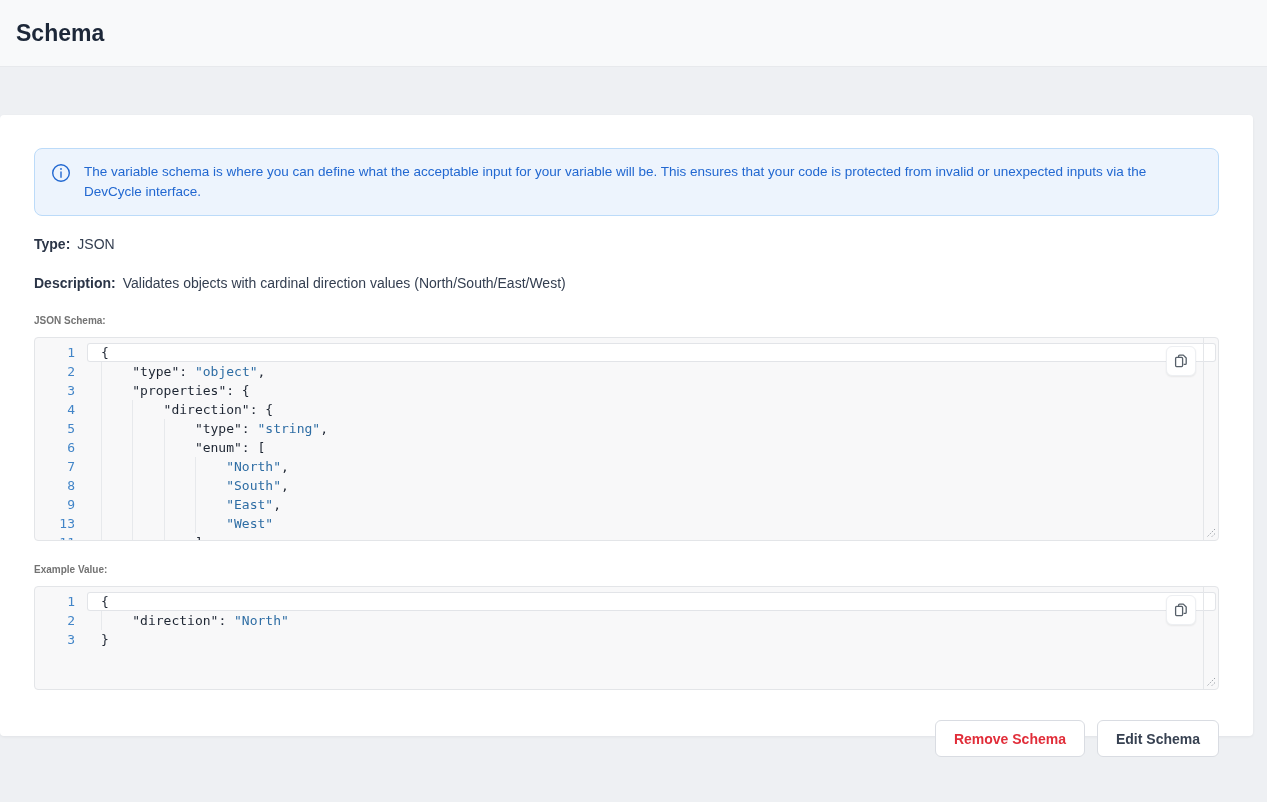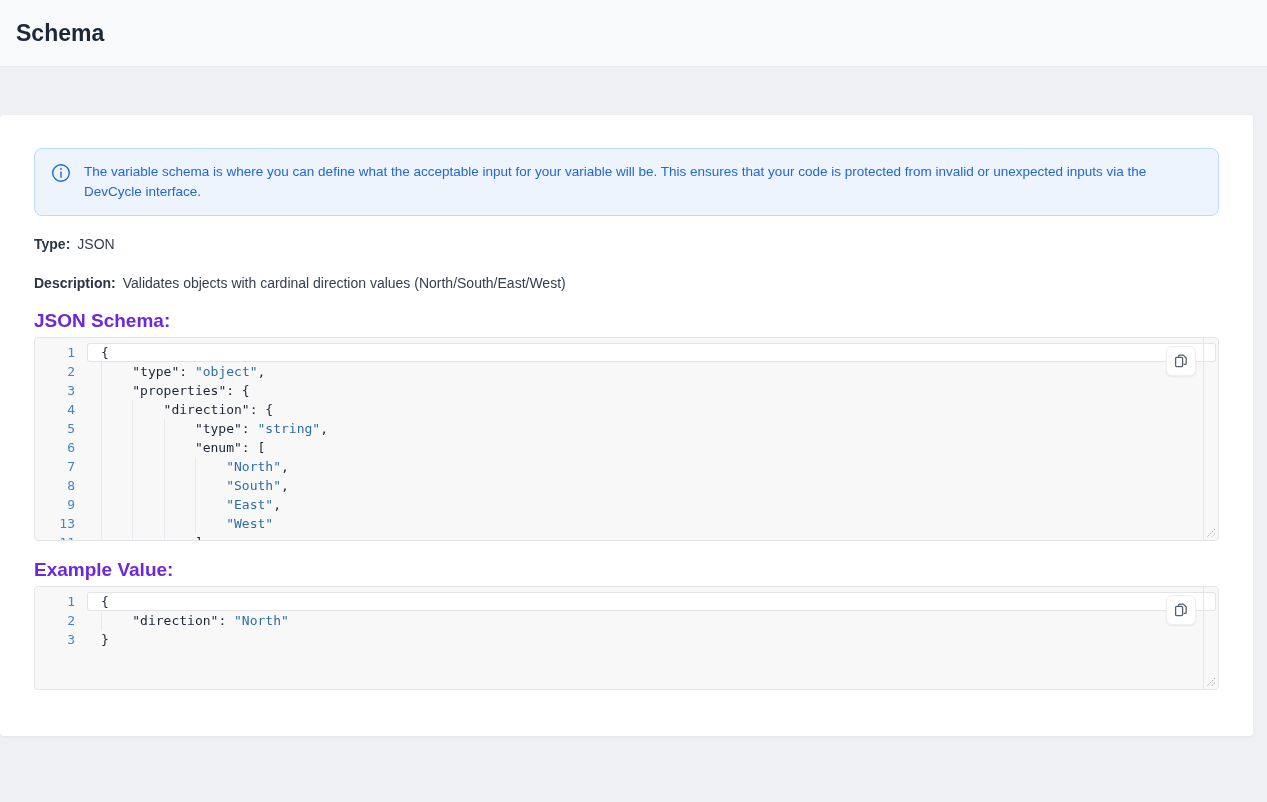--- a/index.html
+++ b/index.html
@@ -41,21 +41,21 @@
     font-size: 13.5px; line-height: 20px;
     margin-bottom: 20px;
   }
   .alert p { margin: 0; }
   .info-icon { flex: none; margin-top: 1px; display: inline-flex; }
   .field-row { font-size: 14px; line-height: 17px; }
   .row-type { margin-bottom: 22px; }
   .row-desc { margin-bottom: 20px; }
   .field-label { font-weight: 700; color: #2b3547; }
   .field-value { margin-left: 7px; color: #333e50; }
-  .section-label { font-weight: 700; color: #6d28d9; font-size: 19px; line-height: 17px; margin-bottom: 8px; }
+  .section-label { font-weight: 700; color: #737373; font-size: 10px; line-height: 17px; margin-bottom: 8px; }
   .editor {
     position: relative;
     background: #f8f8f9;
     border: 1px solid #e3e5e8;
     border-radius: 4px;
     overflow: hidden;
     font-family: "DejaVu Sans Mono", monospace;
     font-size: 13px;
     cursor: text;
   }
@@ -232,14 +232,18 @@
       </svg>
     </button>
     <div class="scroll-divider"></div>
     <div class="resize-handle">
       <svg width="10" height="10" viewBox="0 0 10 10" stroke="#9aa0a6" stroke-width="1">
         <path d="M9 1 L1 9 M9 5.5 L5.5 9" stroke-dasharray="1.5 1.5"></path>
       </svg>
     </div>
   </div>
 
+  <div class="btn-row">
+    <button class="btn btn-danger">Remove Schema</button>
+    <button class="btn">Edit Schema</button>
+  </div>
 
 </main>
 
 </body></html>

